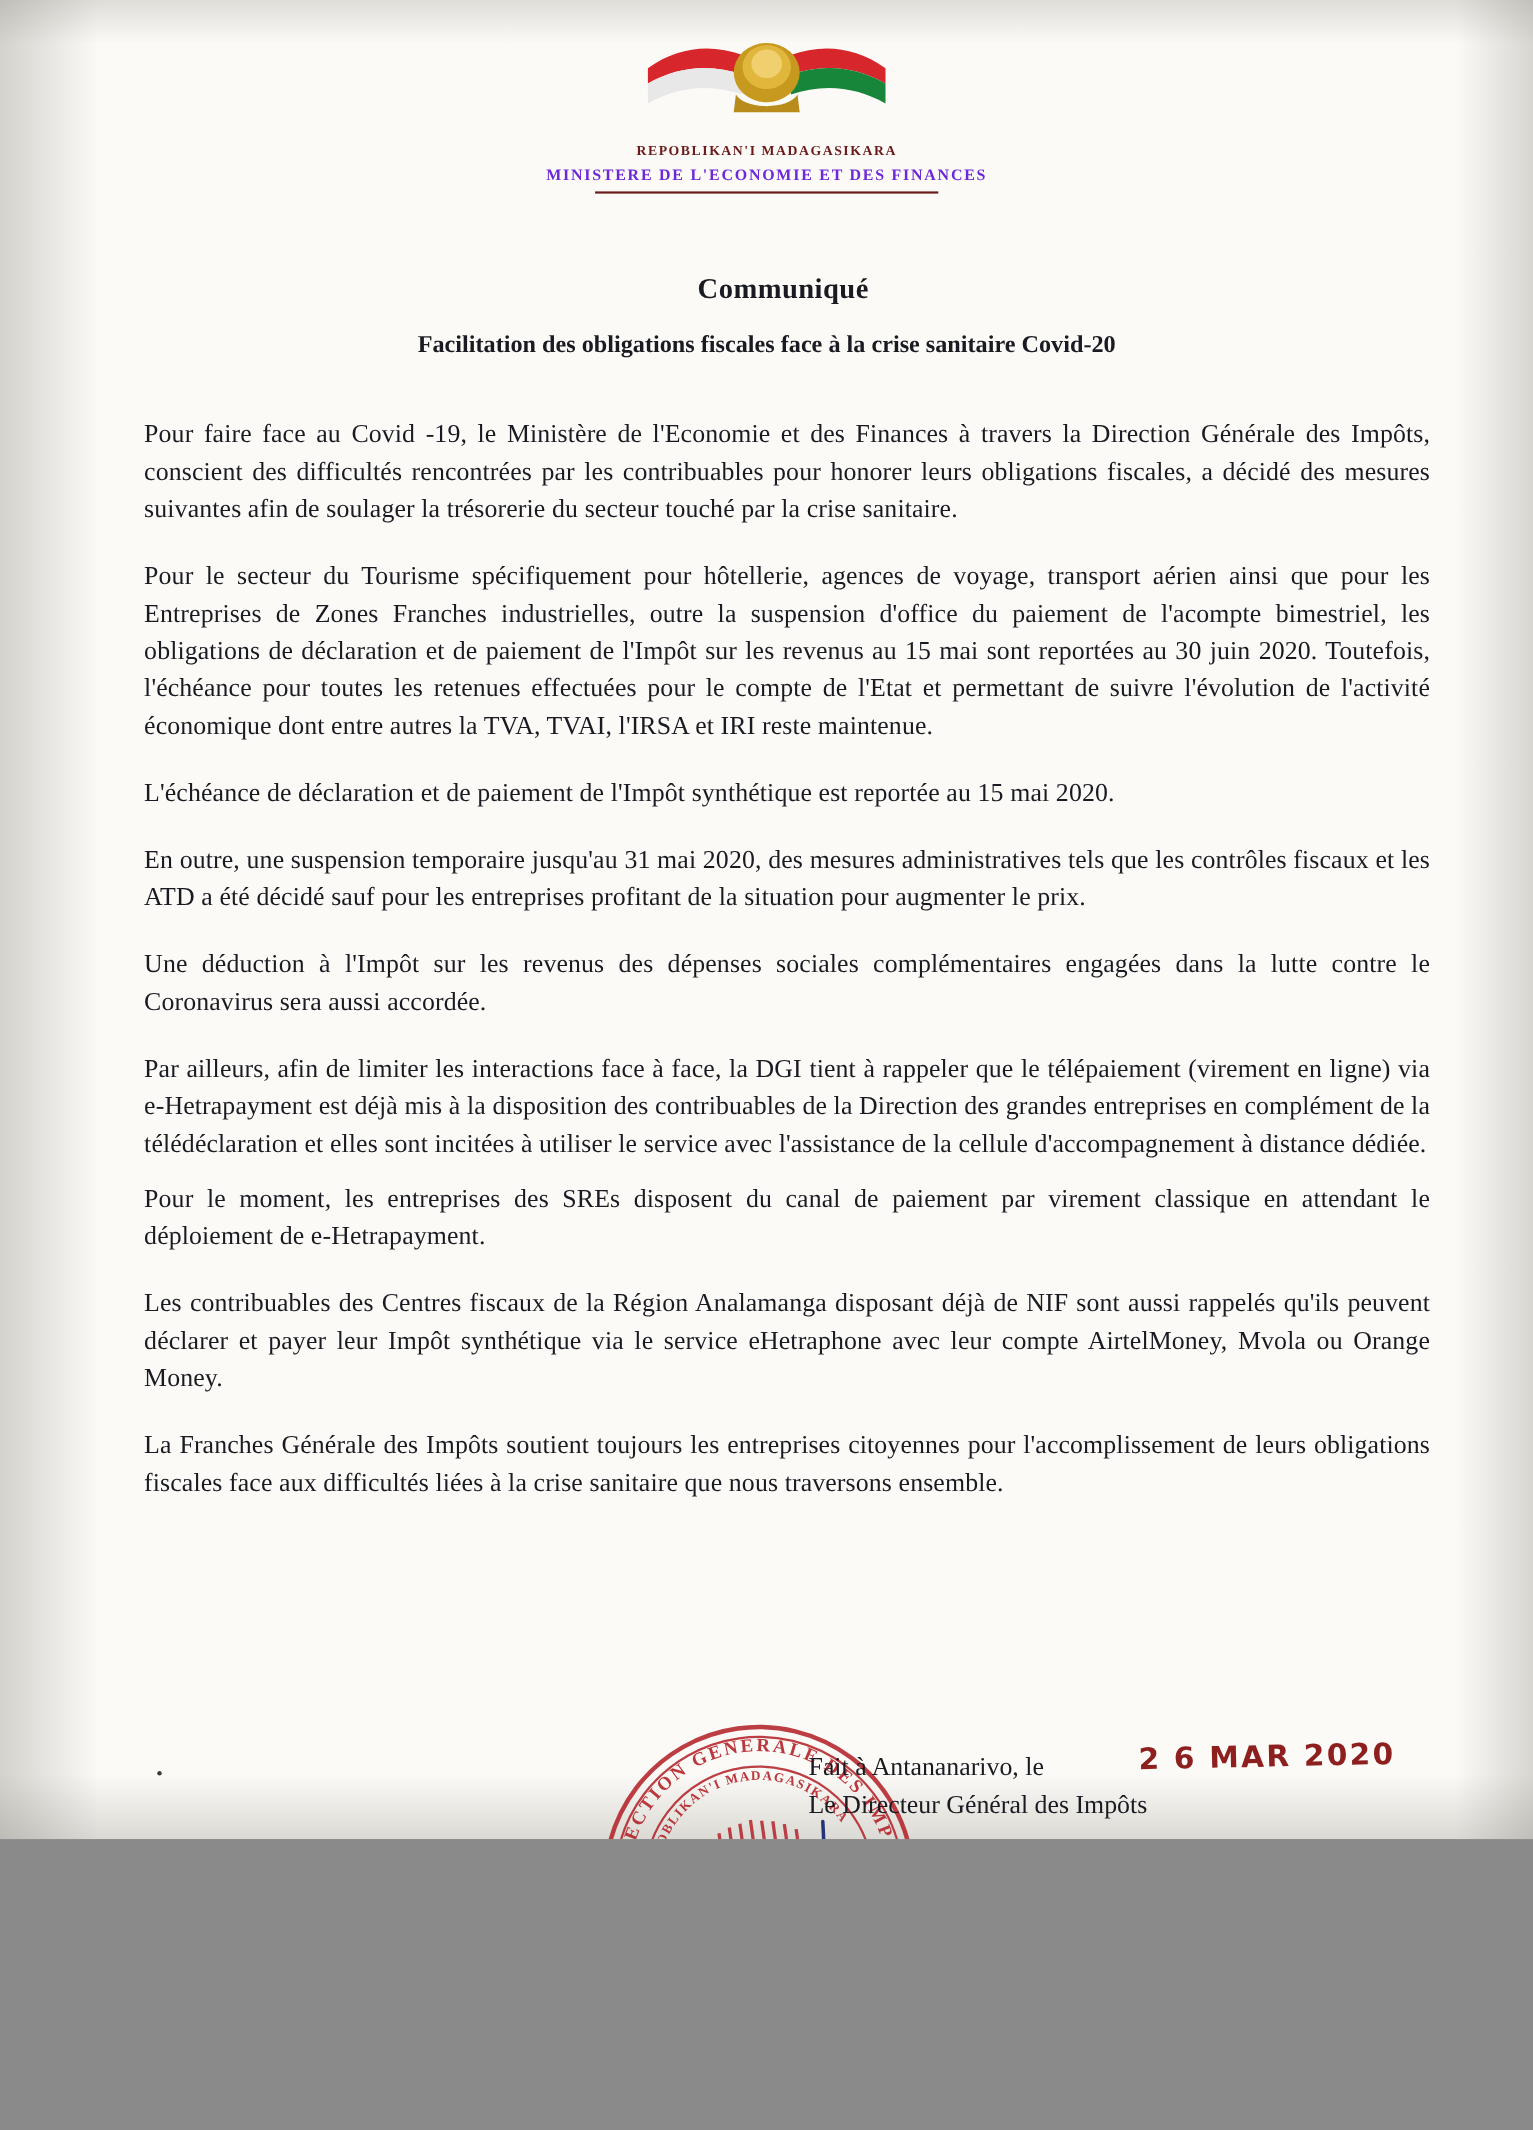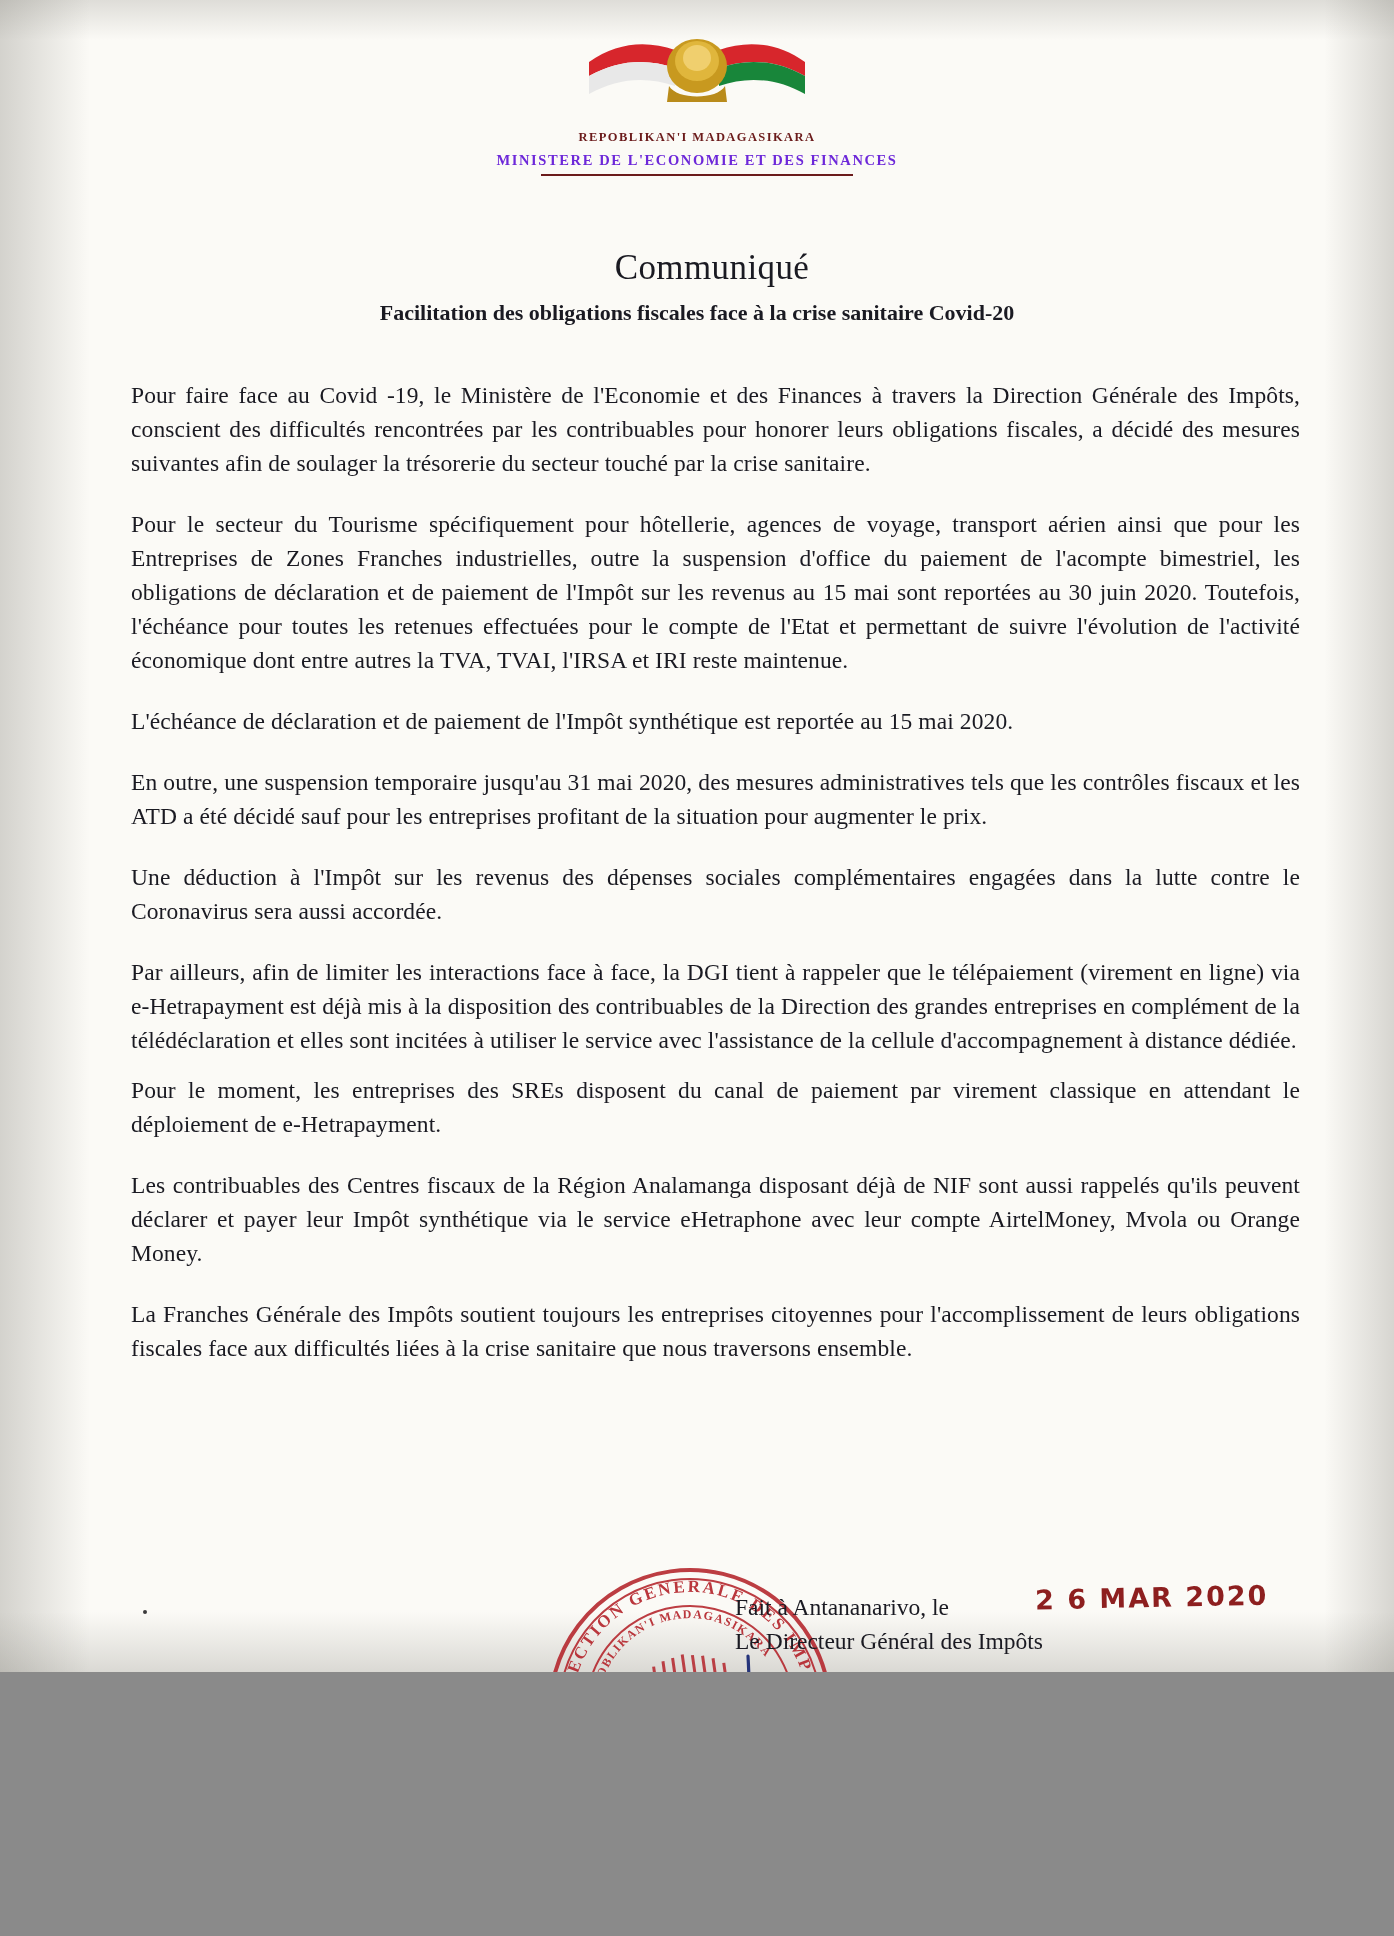--- a/index.html
+++ b/index.html
@@ -75,22 +75,22 @@
     background: #6b1b1b;
     margin: 5px auto 0 auto;
   }
 
   
   .doc-title {
     position: absolute;
     left: 0; right: 0;
     top: 248px;
     text-align: center;
-    font-size: 35px;
-    font-weight: normal;
+    font-size: 26px;
+    font-weight: bold;
     letter-spacing: 0.4px;
     margin-left: 30px;
   }
   .doc-subtitle {
     position: absolute;
     left: 0; right: 0;
     top: 300px;
     text-align: center;
     font-size: 22px;
     font-weight: bold;

